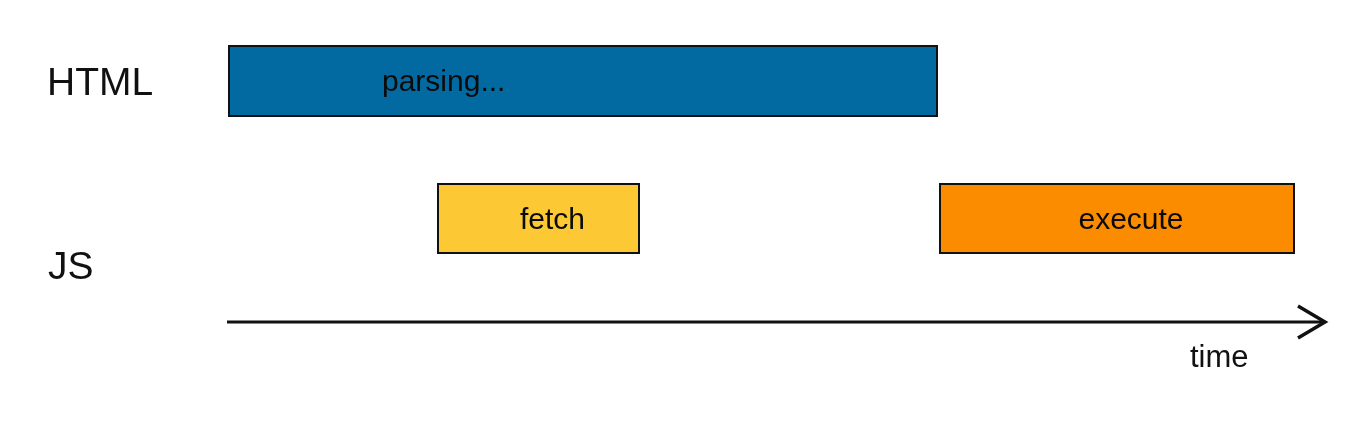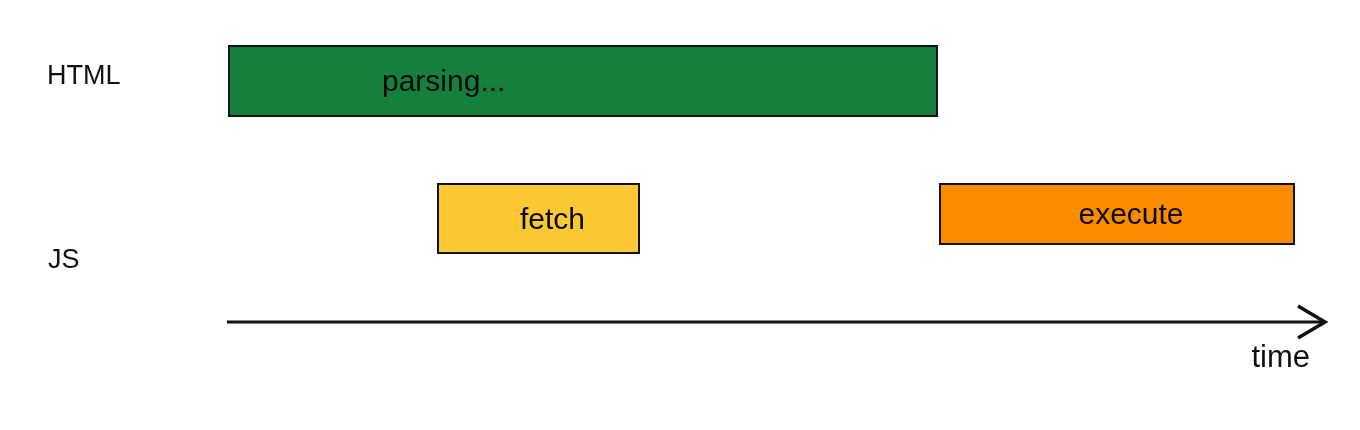--- a/index.html
+++ b/index.html
@@ -12,21 +12,21 @@
     font-family: "Liberation Sans", "DejaVu Sans", sans-serif;
     color: #111111;
   }
   .canvas {
     position: absolute;
     left: 0; top: 0;
     width: 1360px; height: 430px;
   }
   .row-label {
     position: absolute;
-    font-size: 27px;
+    font-size: 39px;
     line-height: 1.15;
     color: #111111;
     white-space: nowrap;
   }
   .row-label.html { left: 47px; top: 60px; }
   .row-label.js   { left: 48px; top: 199px; margin-top: 45px; }
   .bar {
     position: absolute;
     border: 2.5px solid #111111;
     display: flex;
@@ -42,46 +42,46 @@
     justify-content: space-between;
     padding: 0 23px 0 152px;
   }
   .bar.fetch {
     left: 437px; top: 183px;
     width: 203px; height: 71px;
     justify-content: center;
   }
   .bar.execute {
     left: 939px; top: 183px;
-    width: 356px; height: 62px;
+    width: 356px; height: 71px;
     justify-content: center;
   }
   .axis-svg {
     position: absolute;
     left: 220px; top: 300px;
     width: 1124px; height: 44px;
   }
   .time-label {
     position: absolute;
     left: 1190px; top: 339px;
     width: 120px;
-    text-align: right;
+    text-align: left;
     font-size: 31px;
     line-height: 1.15;
     color: #111111;
   }
 </style>
 </head>
 <body>
 
 <div class="canvas">
 
   <div class="row-label html">HTML</div>
 
-  <div class="bar parsing" style="background: #15803d;">
+  <div class="bar parsing" style="background: #0369a1;">
     <span>parsing...</span>
   </div>
 
   <div class="row-label js">JS</div>
 
   <div class="bar fetch" style="background: rgb(252, 201, 52);">
     <span>fetch</span>
   </div>
 
   <div class="bar execute" style="background: rgb(251, 140, 0);">

